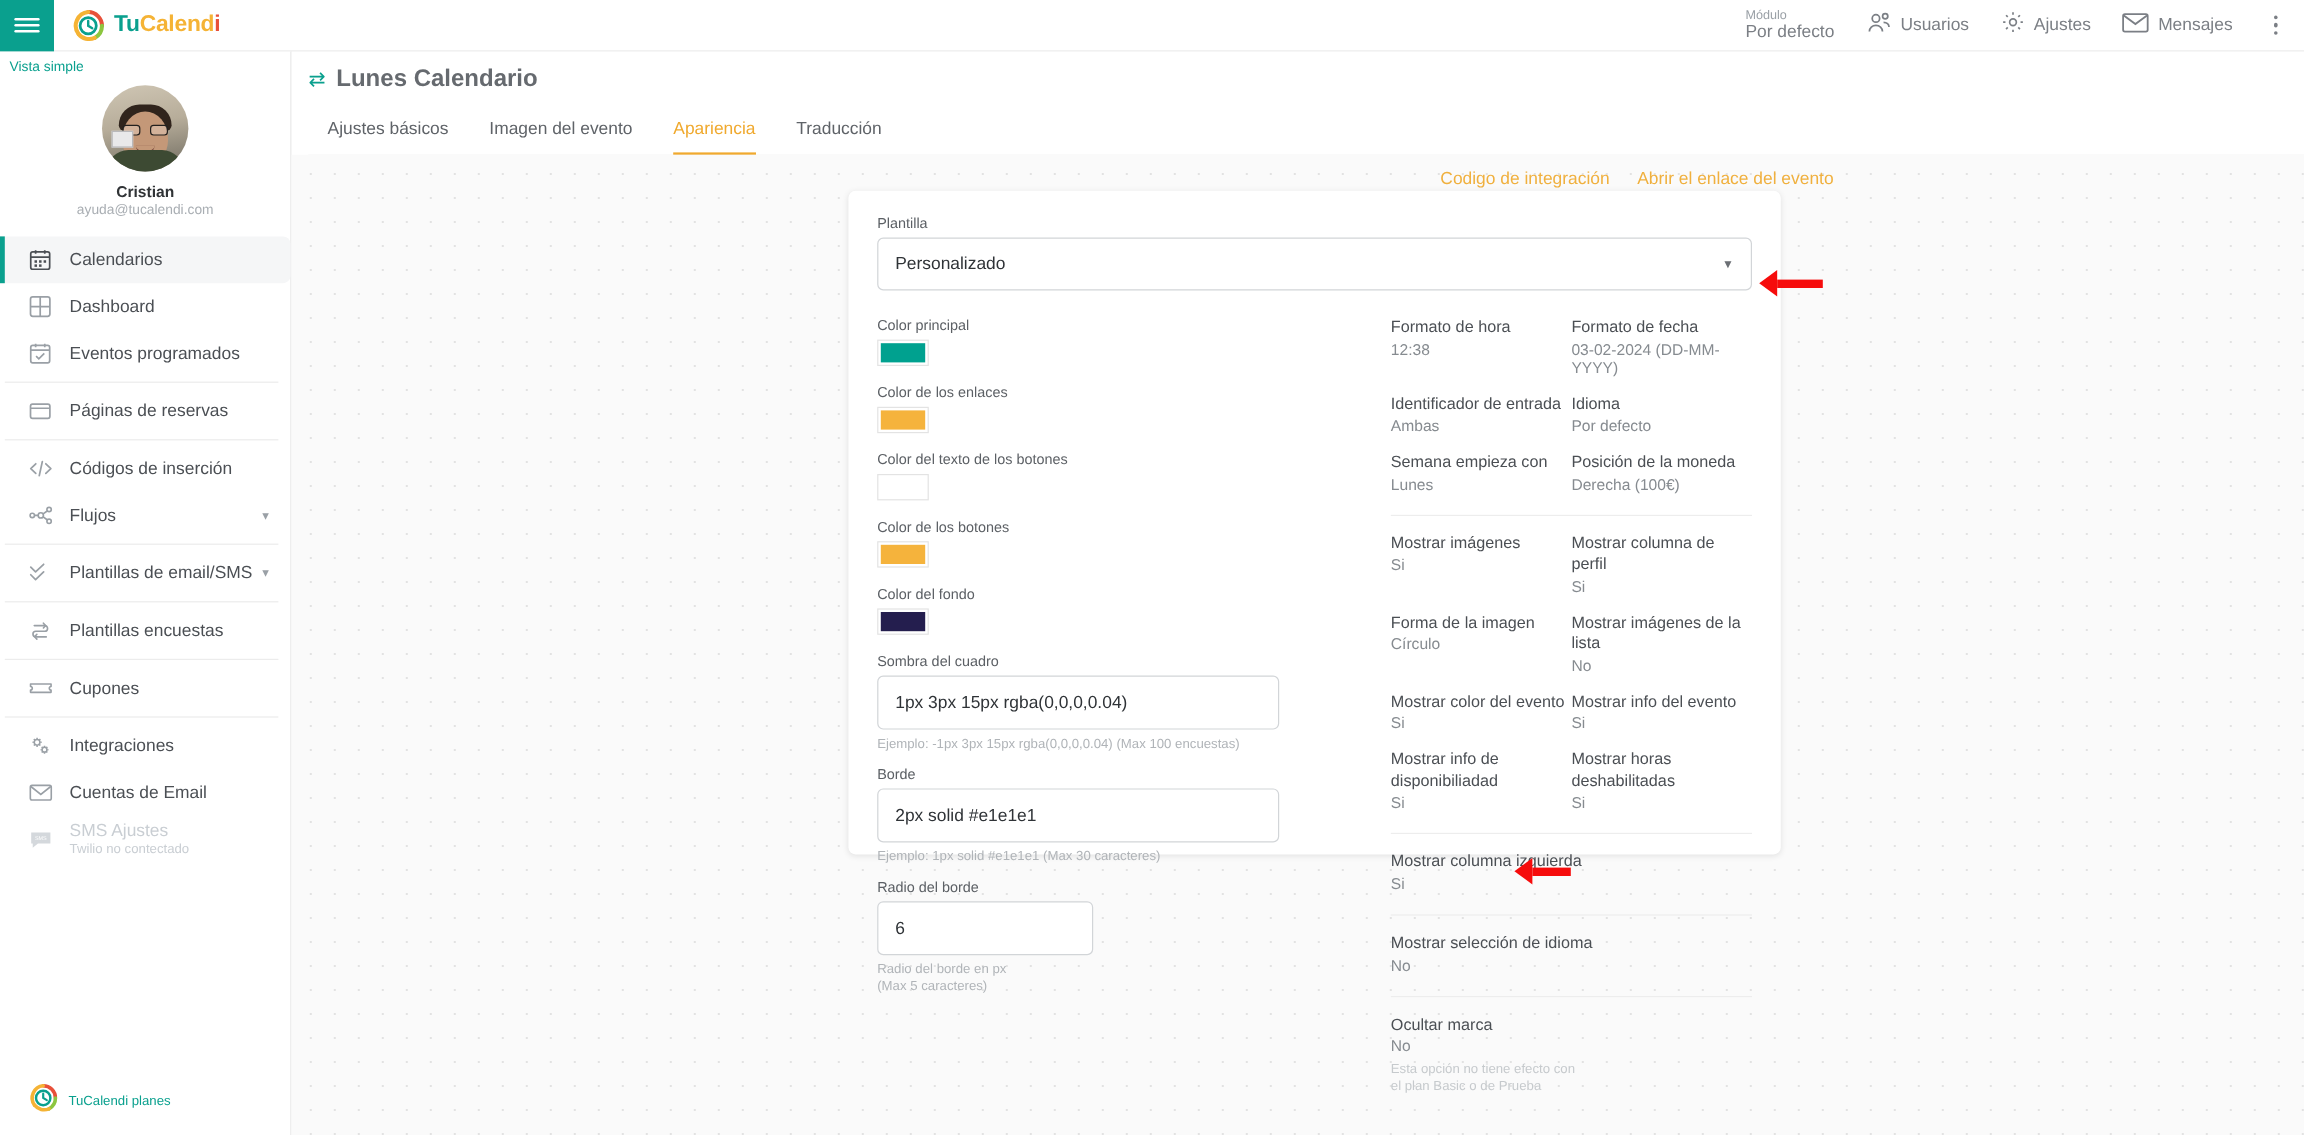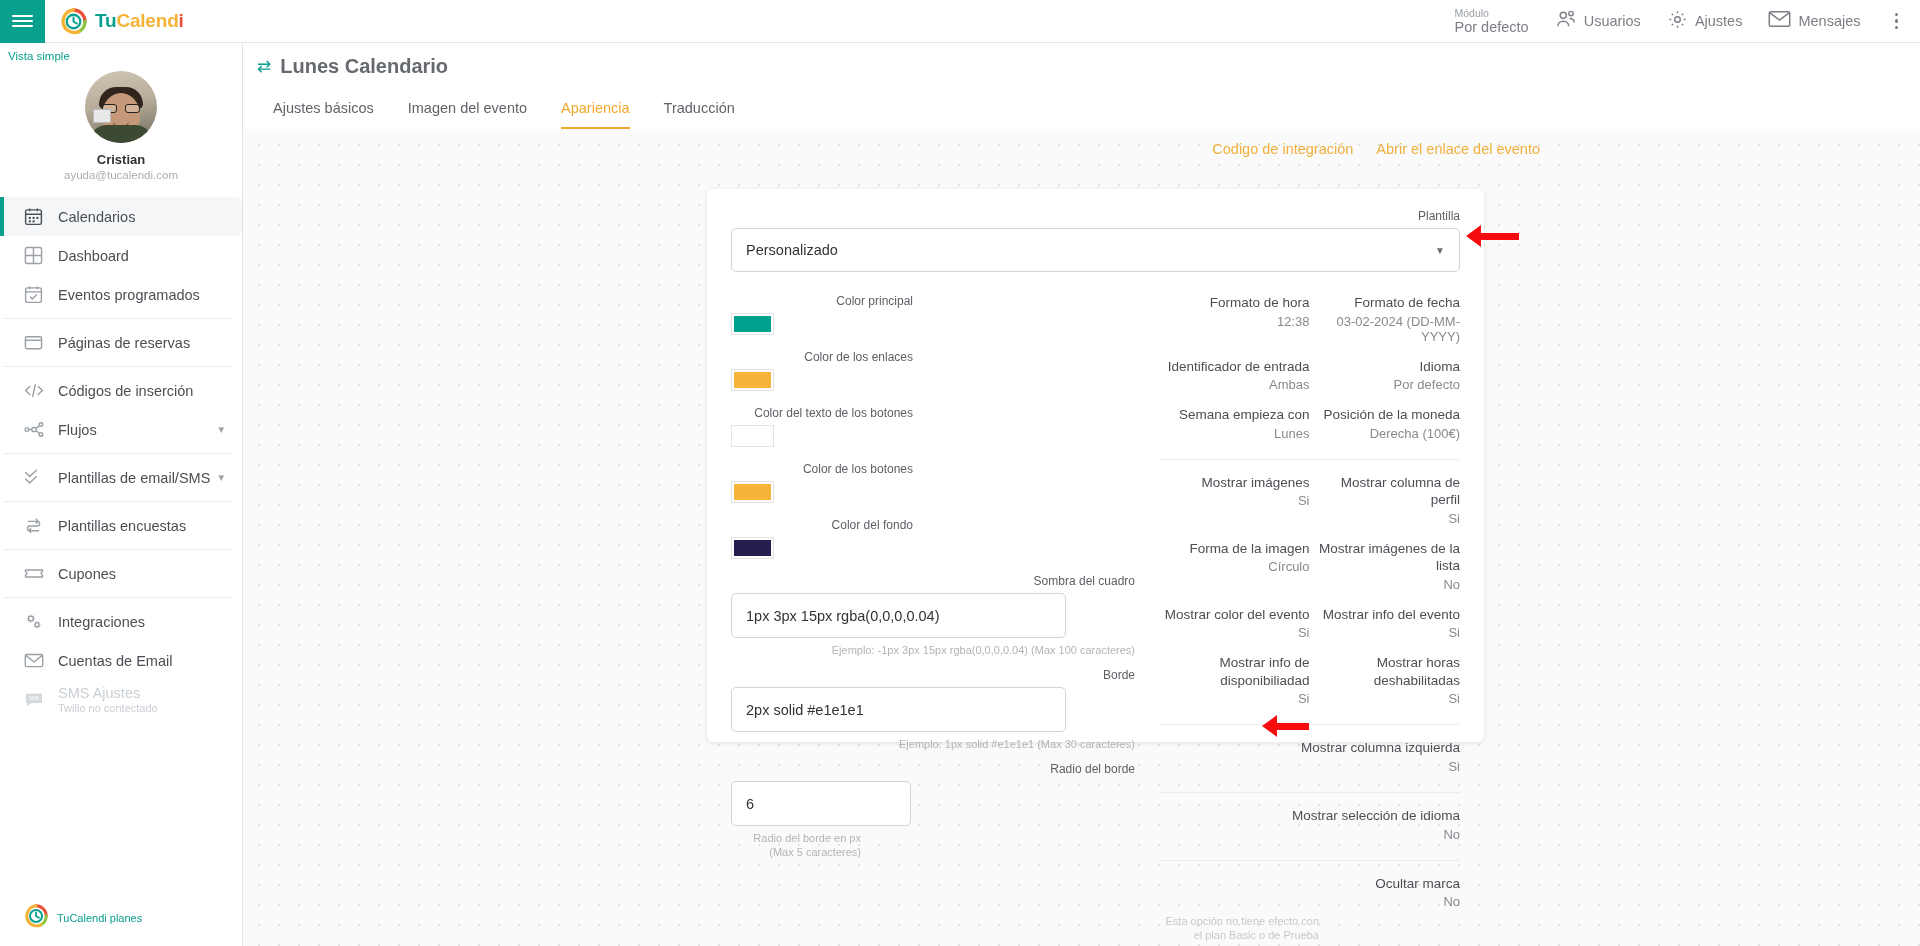--- a/index.html
+++ b/index.html
@@ -90,28 +90,27 @@
   .tabs { display:flex; gap:34px; padding: 22px 0 0 16px; border-bottom: 1px solid #e6e6e6; }
   .tab { font-size: 14.5px; color:#5f6368; padding-bottom: 11px; cursor:pointer; }
   .tab.active { color:#f0a92e; border-bottom: 2.5px solid #f0a92e; font-weight: normal; }
 
   .canvas {
     position:absolute; top:86px; left:0; width:1677px; height:817px;
     background-color:#fafafa;
     background-image: radial-gradient(#e2e2e2 1px, transparent 1px);
     background-size: 20px 20px; background-position: 6px 6px;
   }
-  .links { position:absolute; top:12px; right:380px; display:flex; gap:23px; }
+  .links { position:absolute; top:12px; right:392px; display:flex; gap:23px; }
   .link { font-size: 14.5px; color:#f0b03e; cursor:pointer; }
 
   .card {
-    position:absolute; top:60px; left:464px; width:777px; height:553px;
+    position:absolute; top:30px; left:464px; width:777px; height:553px;
     background:#fff; border-radius:6px;
     box-shadow: 0 1px 5px rgba(0,0,0,.10);
-    text-align: right;
   }
   .card-inner { padding: 20px 24px 0 24px; }
   .fld-label { font-size: 12px; color:#5c6065; margin-bottom: 5px; }
   .select-box {
     height: 44px; border: 1px solid #d2d5d8; border-radius: 5px;
     display:flex; align-items:center; padding: 0 14px; cursor:pointer;
     font-size: 14.5px; color:#2f3337; background:#fff;
   }
   .select-caret { margin-left:auto; color:#6b6f74; font-size: 10px; }
 
@@ -474,21 +473,21 @@
                   <div class="swatch" style="background:#241e4e"></div>
                 </div>
               </div>
             </div>
 
             <div class="fld-group">
               <div class="fld-label">Sombra del cuadro</div>
               <div class="txt-field" style="width:335px">
                 <span>1px 3px 15px rgba(0,0,0,0.04)</span>
               </div>
-              <div class="hint">Ejemplo: -1px 3px 15px rgba(0,0,0,0.04) (Max 100 caracteres)</div>
+              <div class="hint">Ejemplo: -1px 3px 15px rgba(0,0,0,0.04) (Max 100 encuestas)</div>
             </div>
 
             <div class="fld-group">
               <div class="fld-label">Borde</div>
               <div class="txt-field" style="width:335px">
                 <span>2px solid #e1e1e1</span>
               </div>
               <div class="hint">Ejemplo: 1px solid #e1e1e1 (Max 30 caracteres)</div>
             </div>
 

